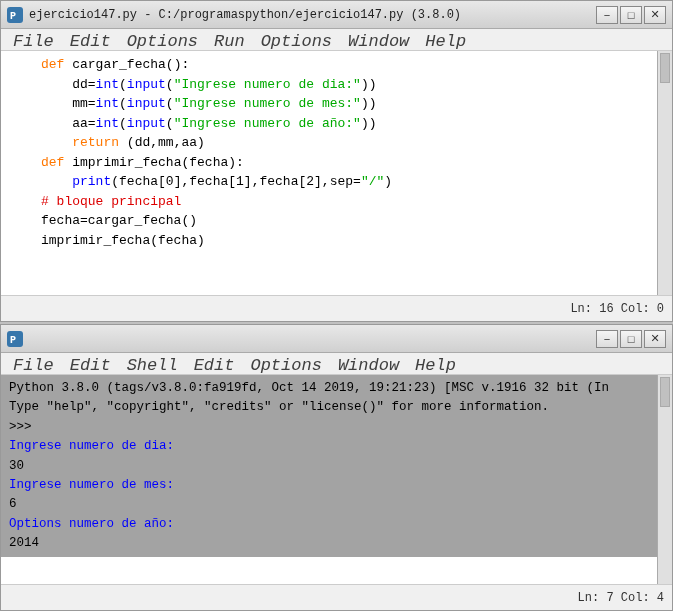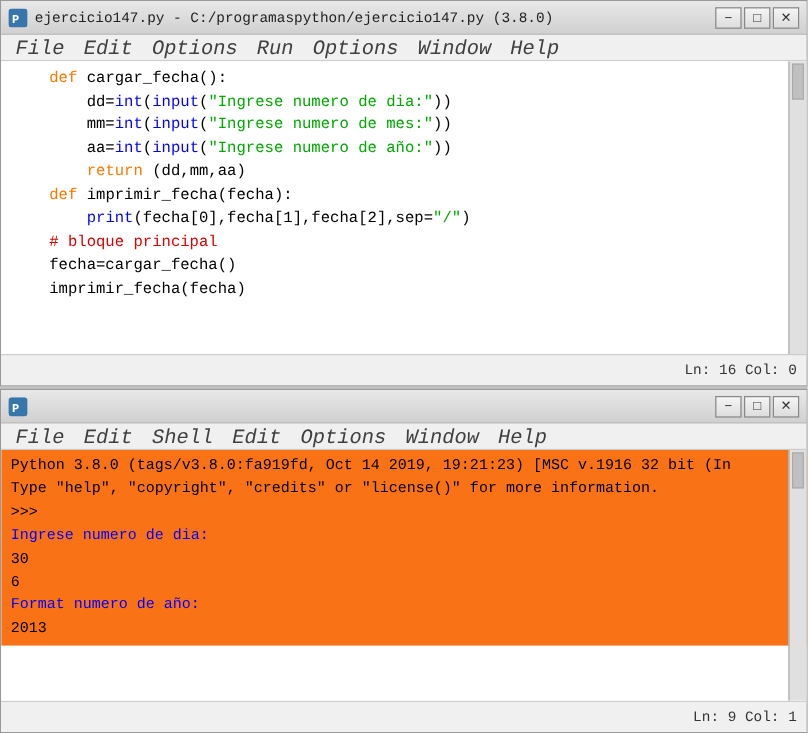--- a/index.html
+++ b/index.html
@@ -17,21 +17,21 @@
 
     .editor-area { background: #ffffff; flex: 1; overflow: hidden; position: relative; }
     .code-content { padding: 4px 8px; font-size: 13px; font-family: 'Courier New', monospace; line-height: 1.5; white-space: pre; }
 
     .scrollbar-v { position: absolute; right: 0; top: 0; bottom: 0; width: 15px; background: #e0e0e0; border-left: 1px solid #aaa; }
     .scrollbar-thumb { background: #c0c0c0; border: 1px solid #aaa; margin: 2px; height: 30px; }
 
     .statusbar { background: #f0f0f0; border-top: 1px solid #ccc; padding: 1px 8px; font-size: 12px; color: #333; display: flex; justify-content: flex-end; height: 26px; align-items: center; }
 
     
-    .shell-content { background: #f97316; flex: 1; overflow: hidden; position: relative; padding: 4px 8px; font-size: 12.5px; font-family: 'Courier New', monospace; line-height: 1.55; }
+    .shell-content { background: #a3a3a3; flex: 1; overflow: hidden; position: relative; padding: 4px 8px; font-size: 12.5px; font-family: 'Courier New', monospace; line-height: 1.55; }
     .shell-line { white-space: pre-wrap; word-break: break-all; }
 
     .window-top { margin-bottom: 2px; }
   </style>
 </head>
 <body>
 
 <div class="window window-top" style="height:322px;">
   <div class="titlebar">
     <div class="titlebar-left">
@@ -90,30 +90,31 @@
     <span class="menubar-item">Window</span>
     <span class="menubar-item">Help</span>
   </div>
   <div style="position:relative; flex:1; overflow:hidden; background:#fff;">
     <div class="shell-content" id="shell-content">
         <div class="shell-line">Python 3.8.0 (tags/v3.8.0:fa919fd, Oct 14 2019, 19:21:23) [MSC v.1916 32 bit (In</div>
         <div class="shell-line">Type "help", "copyright", "credits" or "license()" for more information.</div>
         <div class="shell-line">&gt;&gt;&gt; </div>
         <div class="shell-line" style="color: rgb(0, 0, 255);">Ingrese numero de dia:</div>
         <div class="shell-line">30</div>
+        <div class="shell-line" style="color: rgb(0, 0, 255);">Ingrese numero de mes:</div>
         <div class="shell-line">6</div>
-        <div class="shell-line" style="color: rgb(0, 0, 255);">Format numero de año:</div>
-        <div class="shell-line">2013</div>
+        <div class="shell-line" style="color: rgb(0, 0, 255);">Options numero de año:</div>
+        <div class="shell-line">2014</div>
       </div>
     <div class="scrollbar-v">
       <div class="scrollbar-thumb"></div>
     </div>
   </div>
   <div class="statusbar">
-    <span>Ln: 9  Col: 1</span>
+    <span>Ln: 7  Col: 4</span>
   </div>
 </div>
 
 <style>
   @keyframes blink { 0%, 100% { opacity: 1; } 50% { opacity: 0; } }
   
   
   body { display: flex; flex-direction: column; }
   .window { display: flex; flex-direction: column; }
   .editor-area { flex: 1; overflow: hidden; }

